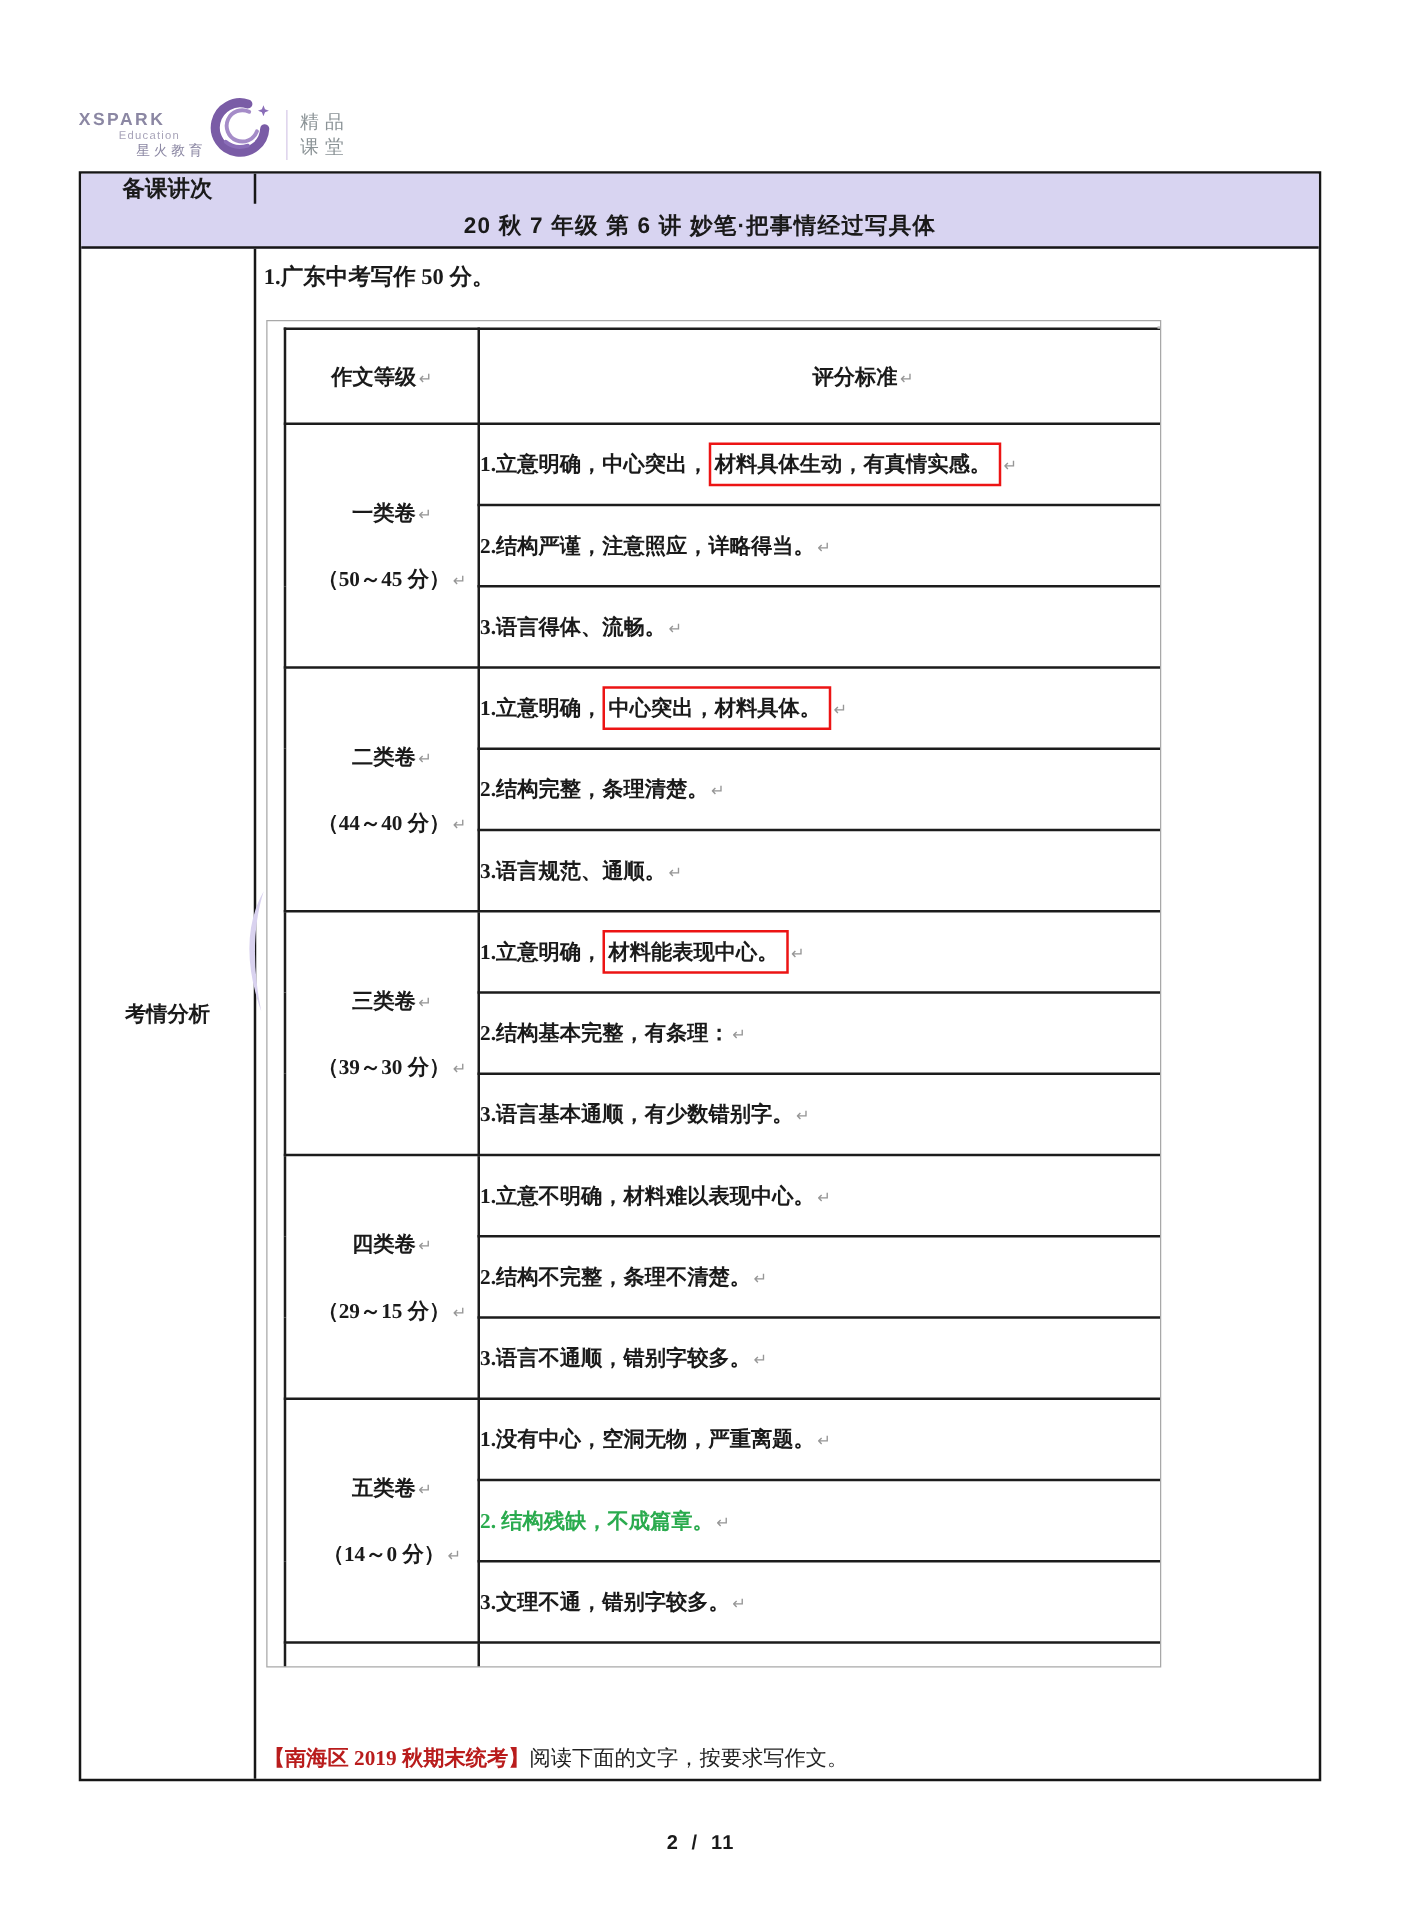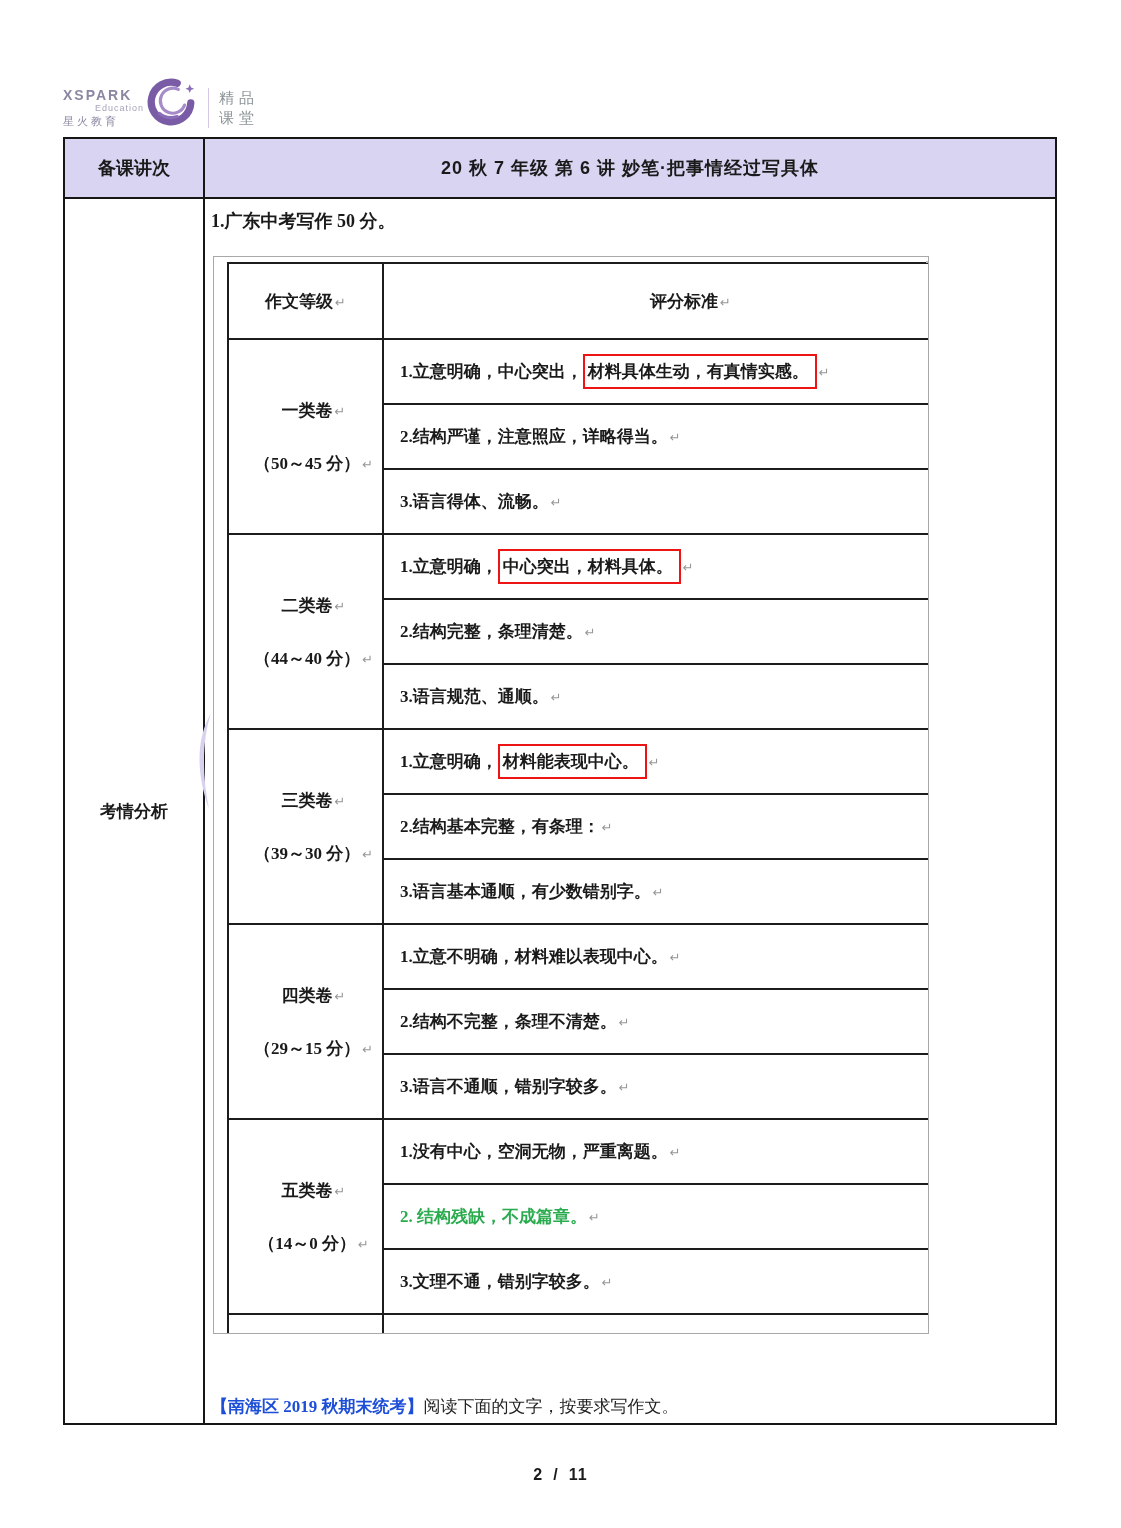--- a/index.html
+++ b/index.html
@@ -8,59 +8,59 @@
     position:relative; width:1121px; height:1528px; background:#fff;
     font-family:"Liberation Serif", serif; color:#1a1a1a; overflow:hidden;
   }
 
   
   .logo { position:absolute; left:63px; top:72px; display:flex; align-items:flex-end; height:56px; }
   .logo-textblock { display:flex; flex-direction:column; line-height:1.05;
     font-family:"Liberation Sans", sans-serif; color:#8b87a3; }
   .logo-brand { font-size:14px; font-weight:bold; letter-spacing:2px; }
   .logo-sub { font-size:9px; color:#a7a3b8; letter-spacing:1px; margin-top:1px;margin-left:32px; }
-  .logo-cn { font-size:11px; letter-spacing:3px; margin-top:3px; color:#8b87a3; }
+  .logo-cn { font-size:11px; letter-spacing:3px; margin-top:3px; color:#8b87a3;margin-left:46px; }
   .logo-swirl { width:50px; height:50px; margin-left:2px; }
   .logo-divider { width:1px; height:40px; background:#d6c9e8; margin:0 10px 0 12px; }
   .logo-tagline { font-family:"Liberation Sans", sans-serif; font-size:15px; color:#8b9396;
     letter-spacing:5px; line-height:1.35; }
 
   
   .main-table { position:absolute; left:63px; top:137px; width:994px; height:1288px;
     border:2px solid #161616; display:flex; flex-direction:column; }
   .mt-header { display:flex; height:60px; background:#d8d4f1; border-bottom:2px solid #161616;
-    font-family:"Liberation Sans", sans-serif; font-weight:bold; font-size:18px; }
+    font-family:"Liberation Sans", sans-serif; font-weight:bold; font-size:18px;flex-direction:column; }
   .mt-h-left { width:140px; border-right:2px solid #161616; display:flex; align-items:center; justify-content:center; }
   .mt-h-title { flex:1; display:flex; align-items:center; justify-content:center; letter-spacing:1px; }
   .mt-body { flex:1; display:flex; min-height:0; }
   .mt-left { width:140px; border-right:2px solid #161616; display:flex; align-items:center; justify-content:center;
     font-family:"Liberation Sans", sans-serif; font-weight:bold; font-size:17px; }
   .mt-content { flex:1; position:relative; min-width:0;border-radius:19px; }
 
   .para1 { position:absolute; left:6px; top:10px; font-weight:bold; font-size:18px; }
   .para2 { position:absolute; left:6px; top:1146px; font-weight:bold; font-size:18px; white-space:nowrap; }
   .para3 { position:absolute; left:6px; top:1196px; font-size:17px; white-space:nowrap; }
-  .para3 .red { color:#1d4ed8; font-weight:bold; }
+  .para3 .red { color:#b91c1c; font-weight:bold; }
   .para3 .rest { color:#222; }
 
   
   .crescent { position:absolute; left:-13px; top:512px; width:24px; height:100px; }
 
   
   .frame { position:absolute; left:8px; top:57px; width:716px; height:1078px;
     border:1px solid #a8a8a8; overflow:hidden; }
   .handle-line { position:absolute; right:-22px; top:4px; width:24px; height:2px; background:#bdbdbd; }
   table.rubric { border-collapse:collapse; margin:5px 0 0 13px; width:772px;
     font-size:17px; font-weight:bold; table-layout:fixed; }
   table.rubric td { border:2px solid #1c1c1c; vertical-align:middle; }
   .grade-col { width:155px; }
   .rub-header td { height:76px; text-align:center;
     font-family:"Liberation Sans", sans-serif; font-size:17px; }
   tr.crit { height:65px; }
-  .crit-cell { padding-left:16px; white-space:nowrap; }
+  .crit-cell { white-space:nowrap; }
   .grade-cell { text-align:center; }
   .grade-inner { display:flex; flex-direction:column; align-items:center; gap:30px;padding-left:16px; }
   .ret { color:#979797; font-size:13px; font-weight:normal; margin-left:2px;
     font-family:"DejaVu Sans", sans-serif; }
   .redbox { display:inline-block; border:2px solid #ec1414; padding:4px 6px 4px 3px; }
   .green { color:#2aab4e; }
   tr.sliver { height:40px; }
 
   
   .footer { position:absolute; left:0; top:1466px; width:100%; text-align:center;

